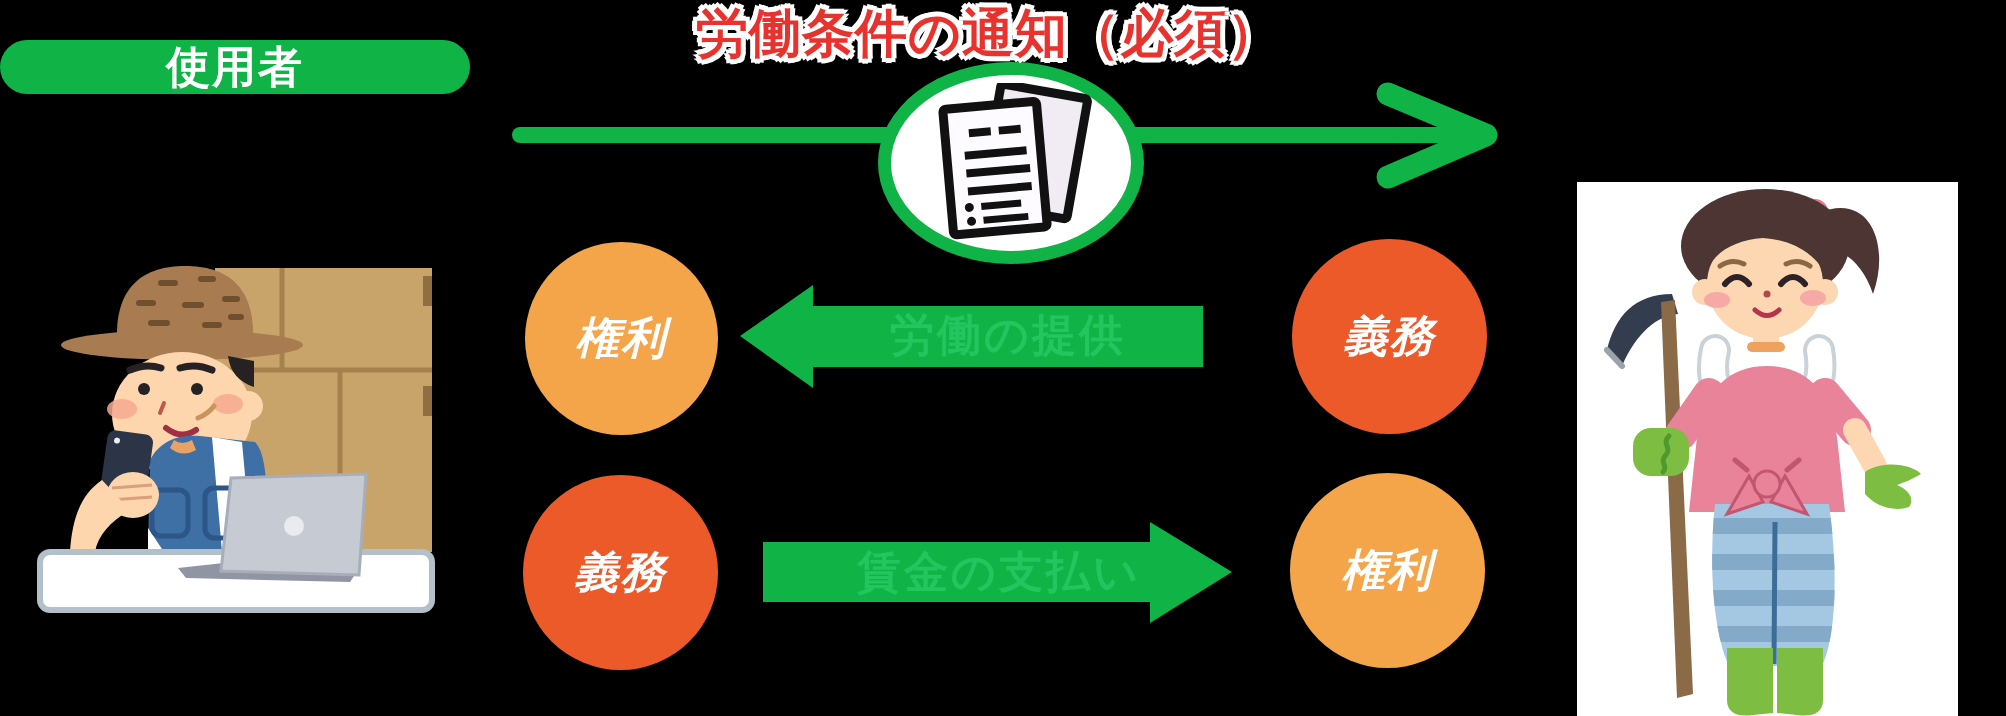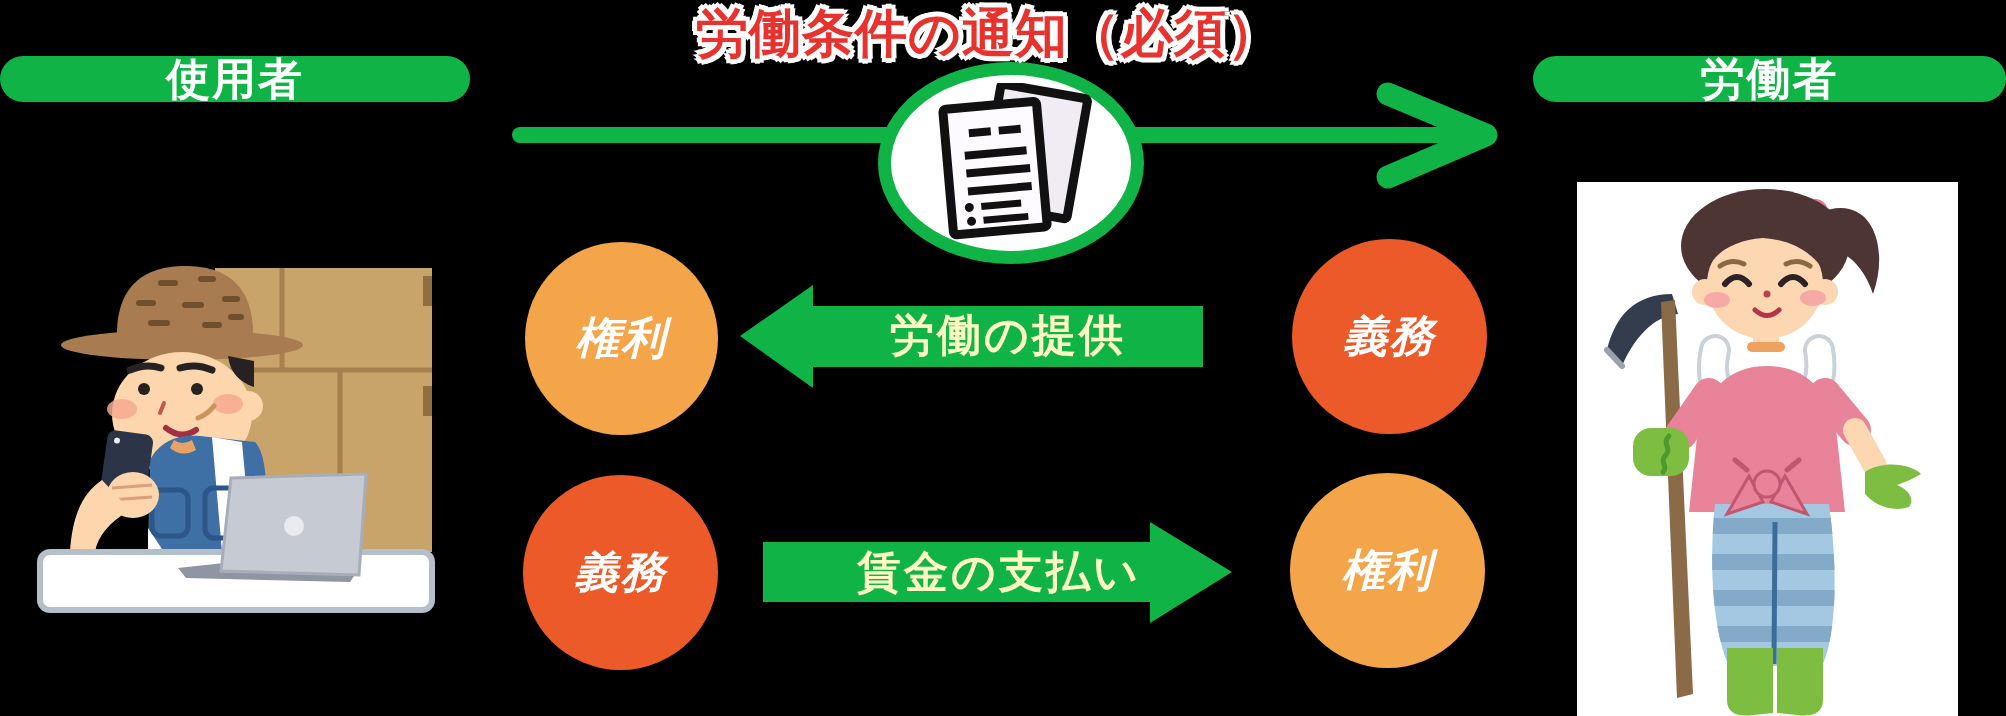--- a/index.html
+++ b/index.html
@@ -1,21 +1,21 @@
 <!DOCTYPE html>
 <html style="--green: #10b446; --red: #e8322e; --orange: #f4a549; --vermilion: #eb5a28; --white: #ffffff; --background: #000000;"><head>
 <meta charset="utf-8">
 <style>
   html,body{margin:0;padding:0;background:#000;}
   .stage{
     position:relative;width:2006px;height:716px;background:var(--background,#000);
     font-family:"Liberation Sans","DejaVu Sans",sans-serif;overflow:hidden;
   }
   .banner{
-    position:absolute;top:56px;height:46px;background:var(--green,#10b446);
+    position:absolute;top:40px;height:54px;background:var(--green,#10b446);
     display:flex;align-items:center;justify-content:center;
     color:#fff;font-size:44px;font-weight:700;letter-spacing:2px;border-radius:32px;
   }
   .banner-left{left:0;width:470px;}
   .banner-right{left:1533px;width:473px;}
   .title{
     position:absolute;left:698px;top:2px;width:580px;height:64px;
     display:flex;align-items:center;justify-content:center;
     font-size:52px;font-weight:700;color:var(--red,#e8322e);letter-spacing:1px;z-index:6;
     text-shadow:-4px -4px 0 #fff,4px -4px 0 #fff,-4px 4px 0 #fff,4px 4px 0 #fff,
@@ -34,43 +34,40 @@
   }
   .c-orange{background:var(--orange,#f4a549);}
   .c-verm{background:var(--vermilion,#eb5a28);}
   .circle.r1-left{left:525px;top:242px;width:193px;height:193px;}
   .circle.r1-right{left:1292px;top:239px;width:195px;height:195px;}
   .circle.r2-left{left:523px;top:475px;width:195px;height:195px;}
   .circle.r2-right{left:1290px;top:473px;width:195px;height:195px;}
   .block-arrow{position:absolute;z-index:2;}
   .arrow-label{
     position:absolute;z-index:3;display:flex;align-items:center;justify-content:center;
-    color:#fef9c3;font-size:44px;font-weight:700;letter-spacing:3px;white-space:nowrap;
+    color:#22c55e;font-size:44px;font-weight:700;letter-spacing:3px;white-space:nowrap;
   }
   .label-r1{left:813px;top:303px;width:390px;height:64px;}
   .label-r2{left:763px;top:540px;width:440px;height:64px;padding-left:16px;}
   .illus-left{position:absolute;left:0;top:190px;z-index:1;}
   .photo-card{position:absolute;left:1577px;top:182px;width:381px;height:534px;background:#fff;z-index:1;}
   .photo-card svg{position:absolute;left:0;top:0;}
 </style>
 </head>
 <body>
 
 <div class="stage">
 
   <svg class="main-arrow" width="2006" height="716">
     <line x1="520" y1="135" x2="1458" y2="135" stroke="var(--green,#10b446)" stroke-width="16" stroke-linecap="round"></line>
     <polyline points="1388,94 1486,135 1388,177" fill="none" stroke="var(--green,#10b446)" stroke-width="23" stroke-linecap="round" stroke-linejoin="round"></polyline>
   </svg>
 
   <div class="banner banner-left">
     <span>使用者</span>
-  </div>
-  <div class="banner banner-right">
-    <span>労働者</span>
   </div>
 
   <div class="notice-circle">
     <svg width="170" height="160" viewBox="0 0 170 160">
       <g transform="rotate(10 110 80)">
         <rect x="62" y="8" width="88" height="122" rx="3" fill="#f1ecf4" stroke="#111" stroke-width="9"></rect>
       </g>
       <g transform="rotate(-5 70 85)">
         <rect x="22" y="22" width="94" height="126" rx="3" fill="#fdfbff" stroke="#111" stroke-width="9"></rect>
         <line x1="46" y1="48" x2="68" y2="48" stroke="#111" stroke-width="8"></line>

